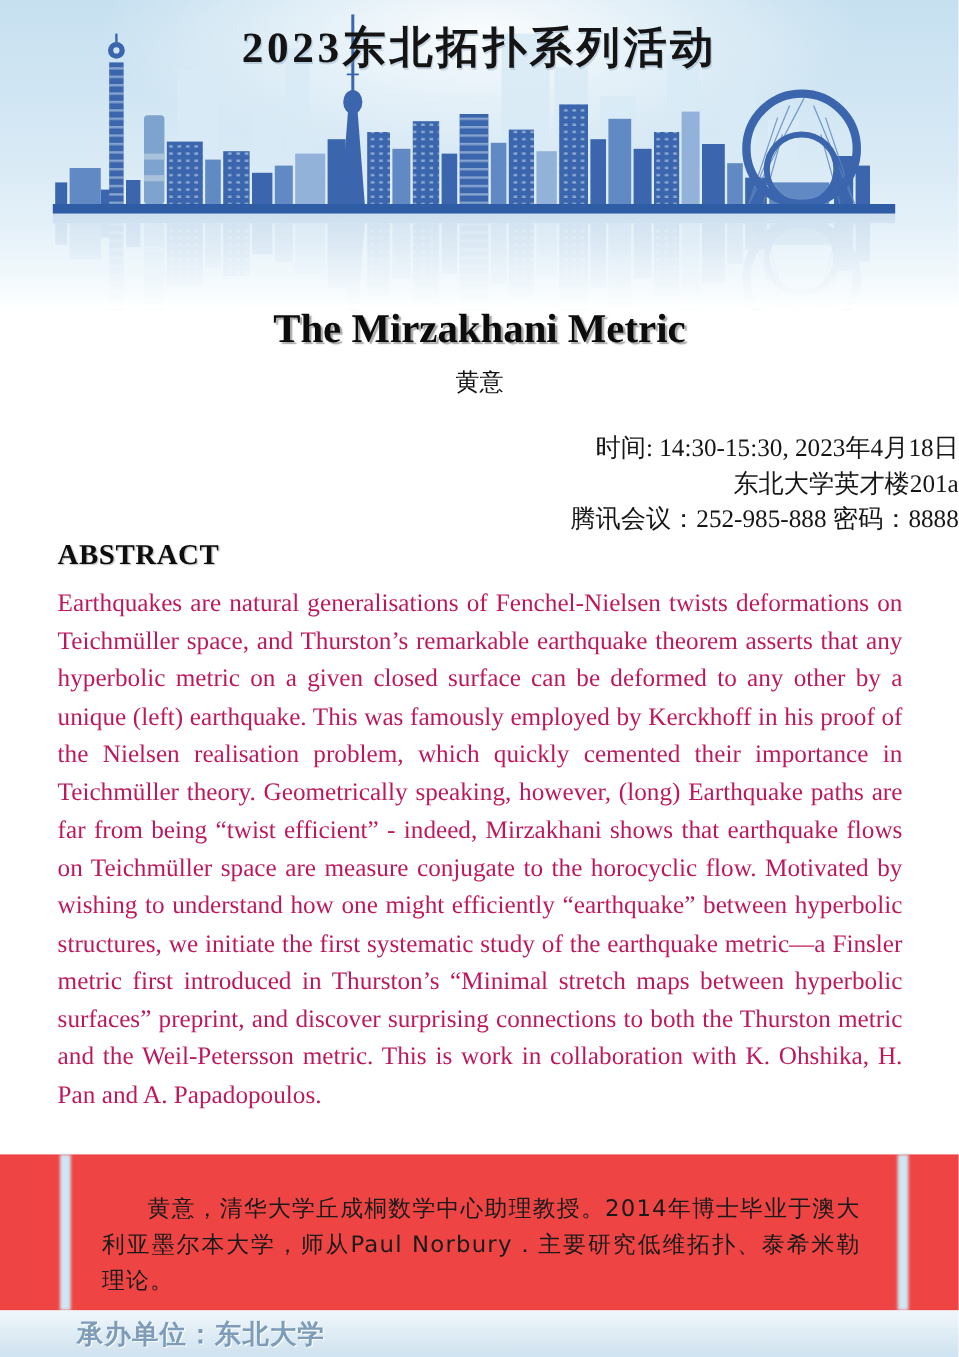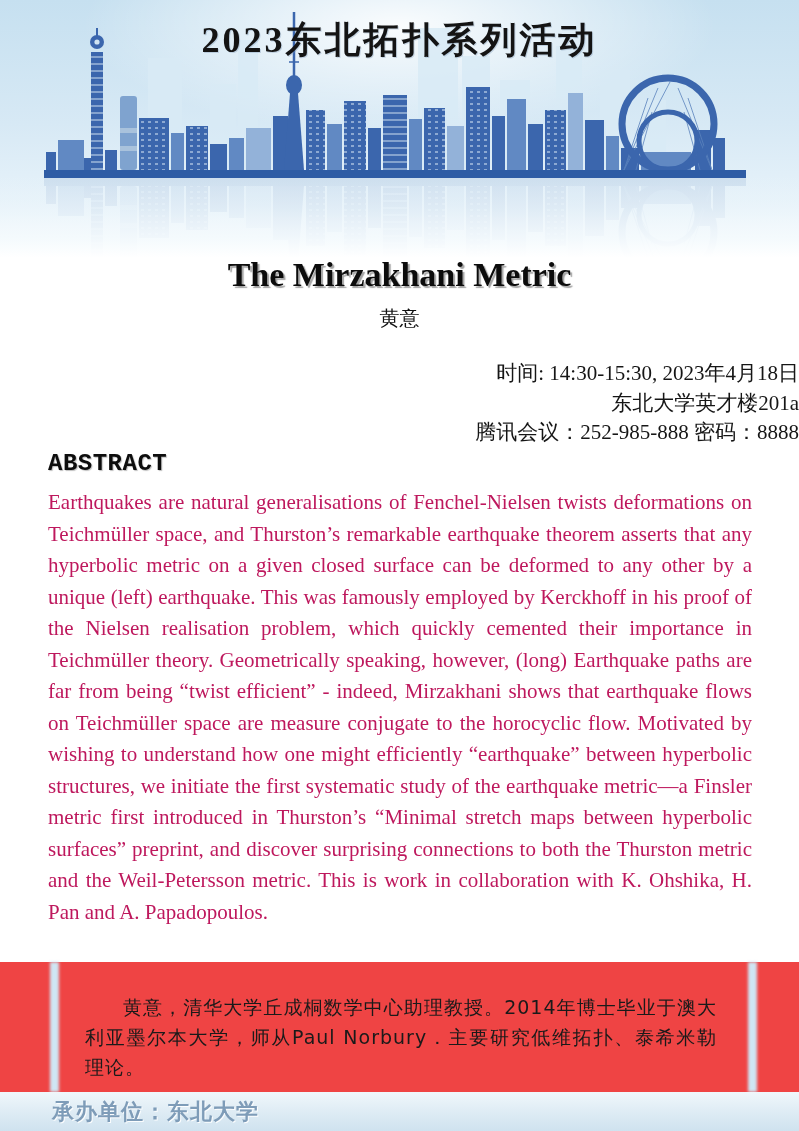--- a/index.html
+++ b/index.html
@@ -32,21 +32,20 @@
   }
   .info{
     position:absolute;top:347px;left:0;width:100%;text-align:right;
     font-size:21px;line-height:29.5px;color:#161616;margin-top:12px;
   }
   
   .abstract-heading{
     position:absolute;top:450px;left:48px;
     font-size:24px;font-weight:600;letter-spacing:.5px;color:#0d0d0d;
     text-shadow:1px 1px 1px rgba(110,110,110,.45);
-    font-family:Liberation Mono, monospace;
   }
   .abstract-body{
     position:absolute;top:487px;left:48px;width:704px;
     font-size:21px;line-height:31.5px;color:#be185d;
     text-align:justify;text-align-last:left;
   }
   
   .bio-section{position:absolute;top:962px;left:0;width:799px;height:130px;background:#ef4444;padding-left:12px;}
   .bio-strip{position:absolute;top:0;height:130px;width:9px;background:#cfe6f4;filter:blur(1.5px);}
   .bio-strip.left{left:50px;}
@@ -56,21 +55,21 @@
     font-family:"DejaVu Sans","Liberation Sans",sans-serif;
     font-size:19px;line-height:30px;letter-spacing:1px;color:#1a1a1a;
     text-indent:2em;text-align:justify;
   }
   
   .footer{
     position:absolute;top:1092px;left:0;width:799px;height:39px;
     background:linear-gradient(180deg,#f0f7fb 0%,#ddebf4 55%,#cfe2ef 100%);
   }
   .organizer{
-    position:absolute;top:5px;left:52px;
+    position:absolute;top:5px;left:64px;
     font-family:"DejaVu Sans","Liberation Sans",sans-serif;
     font-size:22px;font-weight:bold;letter-spacing:1px;color:#7e9cb8;
     text-shadow:1px 1px 0 rgba(255,255,255,.9);
   }
 </style>
 </head>
 <body>
 
 <div class="page">
 

